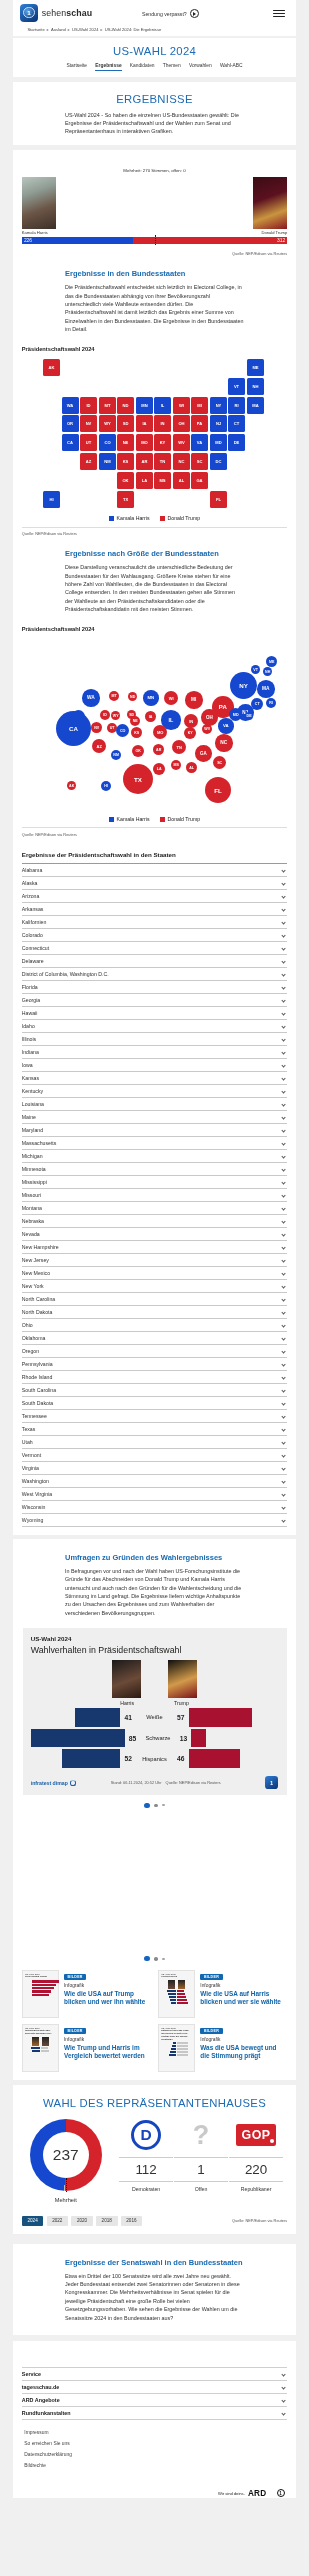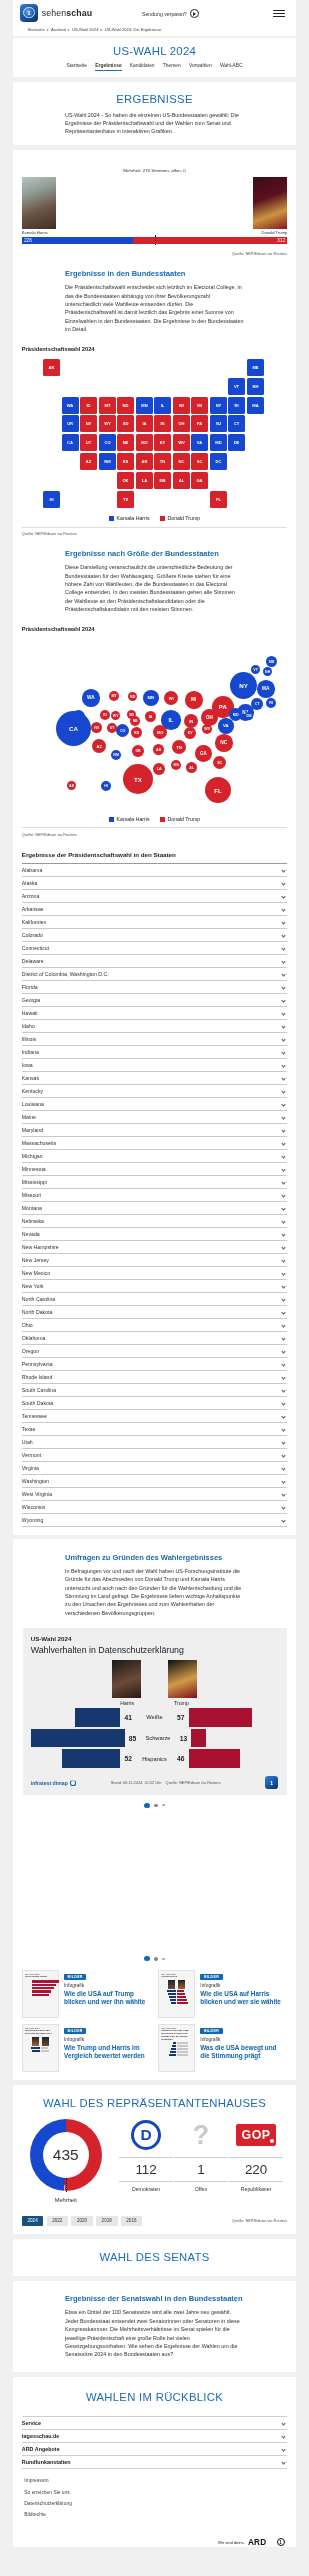--- a/index.html
+++ b/index.html
@@ -566,21 +566,21 @@
   </div>
 
   <div class="gap8"></div>
 
   <div class="card sect">
     <h3 class="h-sub" style="margin-top:2.1px">Umfragen zu Gründen des Wahlergebnisses</h3>
     <p class="copy">In Befragungen vor und nach der Wahl haben US-Forschungsinstitute die Gründe für das Abschneiden von Donald Trump und Kamala Harris untersucht und auch nach den Gründen für die Wahlentscheidung und die Stimmung im Land gefragt. Die Ergebnisse liefern wichtige Anhaltspunkte zu den Ursachen des Ergebnisses und zum Wahlverhalten der verschiedenen Bevölkerungsgruppen.</p>
 
     <div class="ifr-card">
       <div class="ifr-kicker">US-Wahl 2024</div>
-      <div class="ifr-title">Wahlverhalten in Datenschutzerklärung</div>
+      <div class="ifr-title">Wahlverhalten in Präsidentschaftswahl</div>
       <div class="ifr-photos">
         <div class="ifr-ph h"></div>
         <div class="ifr-ph t"></div>
       </div>
       <div class="ifr-names">
         <span>Harris</span>
         <span>Trump</span>
       </div>
       <div id="demo-rows">
           <div class="demo-row">
@@ -784,21 +784,21 @@
   </div>
 
   <div class="gap10"></div>
 
   <div class="card sect">
     <div class="h-big">WAHL DES REPRÄSENTANTENHAUSES</div>
     <div class="house-flex">
       <div class="donut-wrap">
         <div class="donut" id="donut" style="background: conic-gradient(rgb(213, 35, 43) 0deg, rgb(213, 35, 43) 50.5747%, rgb(187, 187, 187) 50.5747%, rgb(187, 187, 187) 50.8046%, rgb(21, 71, 207) 50.8046%, rgb(21, 71, 207) 100%);">
           <div class="hole">
-              <span>435</span>
+              <span>237</span>
             </div>
           <div class="mark"></div>
         </div>
         <div class="mehrheit">Mehrheit</div>
       </div>
       <div class="stats" id="house-stats">
           <div class="stat">
             <div class="logo">
               <div class="d-logo">D</div>
             </div>
@@ -828,35 +828,31 @@
           <span class="pill">2020</span>
           <span class="pill">2018</span>
           <span class="pill">2016</span>
         </span>
       <span class="src">Quelle: NEP/Edison via Reuters</span>
     </div>
   </div>
 
   <div class="gap10"></div>
 
-  <div class="card title-only">
-    <div class="h-big">WAHL DES SENATS</div>
-  </div>
 
   <div class="gap10"></div>
 
   <div class="card senate-sect">
     <h3 class="h-sub" style="margin-top:2.1px">Ergebnisse der Senatswahl in den Bundesstaaten</h3>
     <p class="copy">Etwa ein Drittel der 100 Senatssitze wird alle zwei Jahre neu gewählt. Jeder Bundesstaat entsendet zwei Senatorinnen oder Senatoren in diese Kongresskammer. Die Mehrheitsverhältnisse im Senat spielen für die jeweilige Präsidentschaft eine große Rolle bei vielen Gesetzgebungsvorhaben. Wie sehen die Ergebnisse der Wahlen um die Senatssitze 2024 in den Bundesstaaten aus?</p>
   </div>
 
   <div class="gap10"></div>
 
   <div class="card" style="padding-top:13.4px">
-    <div class="h-big">WAHLEN IM RÜCKBLICK</div>
     <div class="foot-acc" id="foot-acc">
         <div class="foot-row">
           <span class="lbl">Service</span>
           <span class="chev"></span>
         </div>
         <div class="foot-row">
           <span class="lbl">tagesschau.de</span>
           <span class="chev"></span>
         </div>
         <div class="foot-row">

